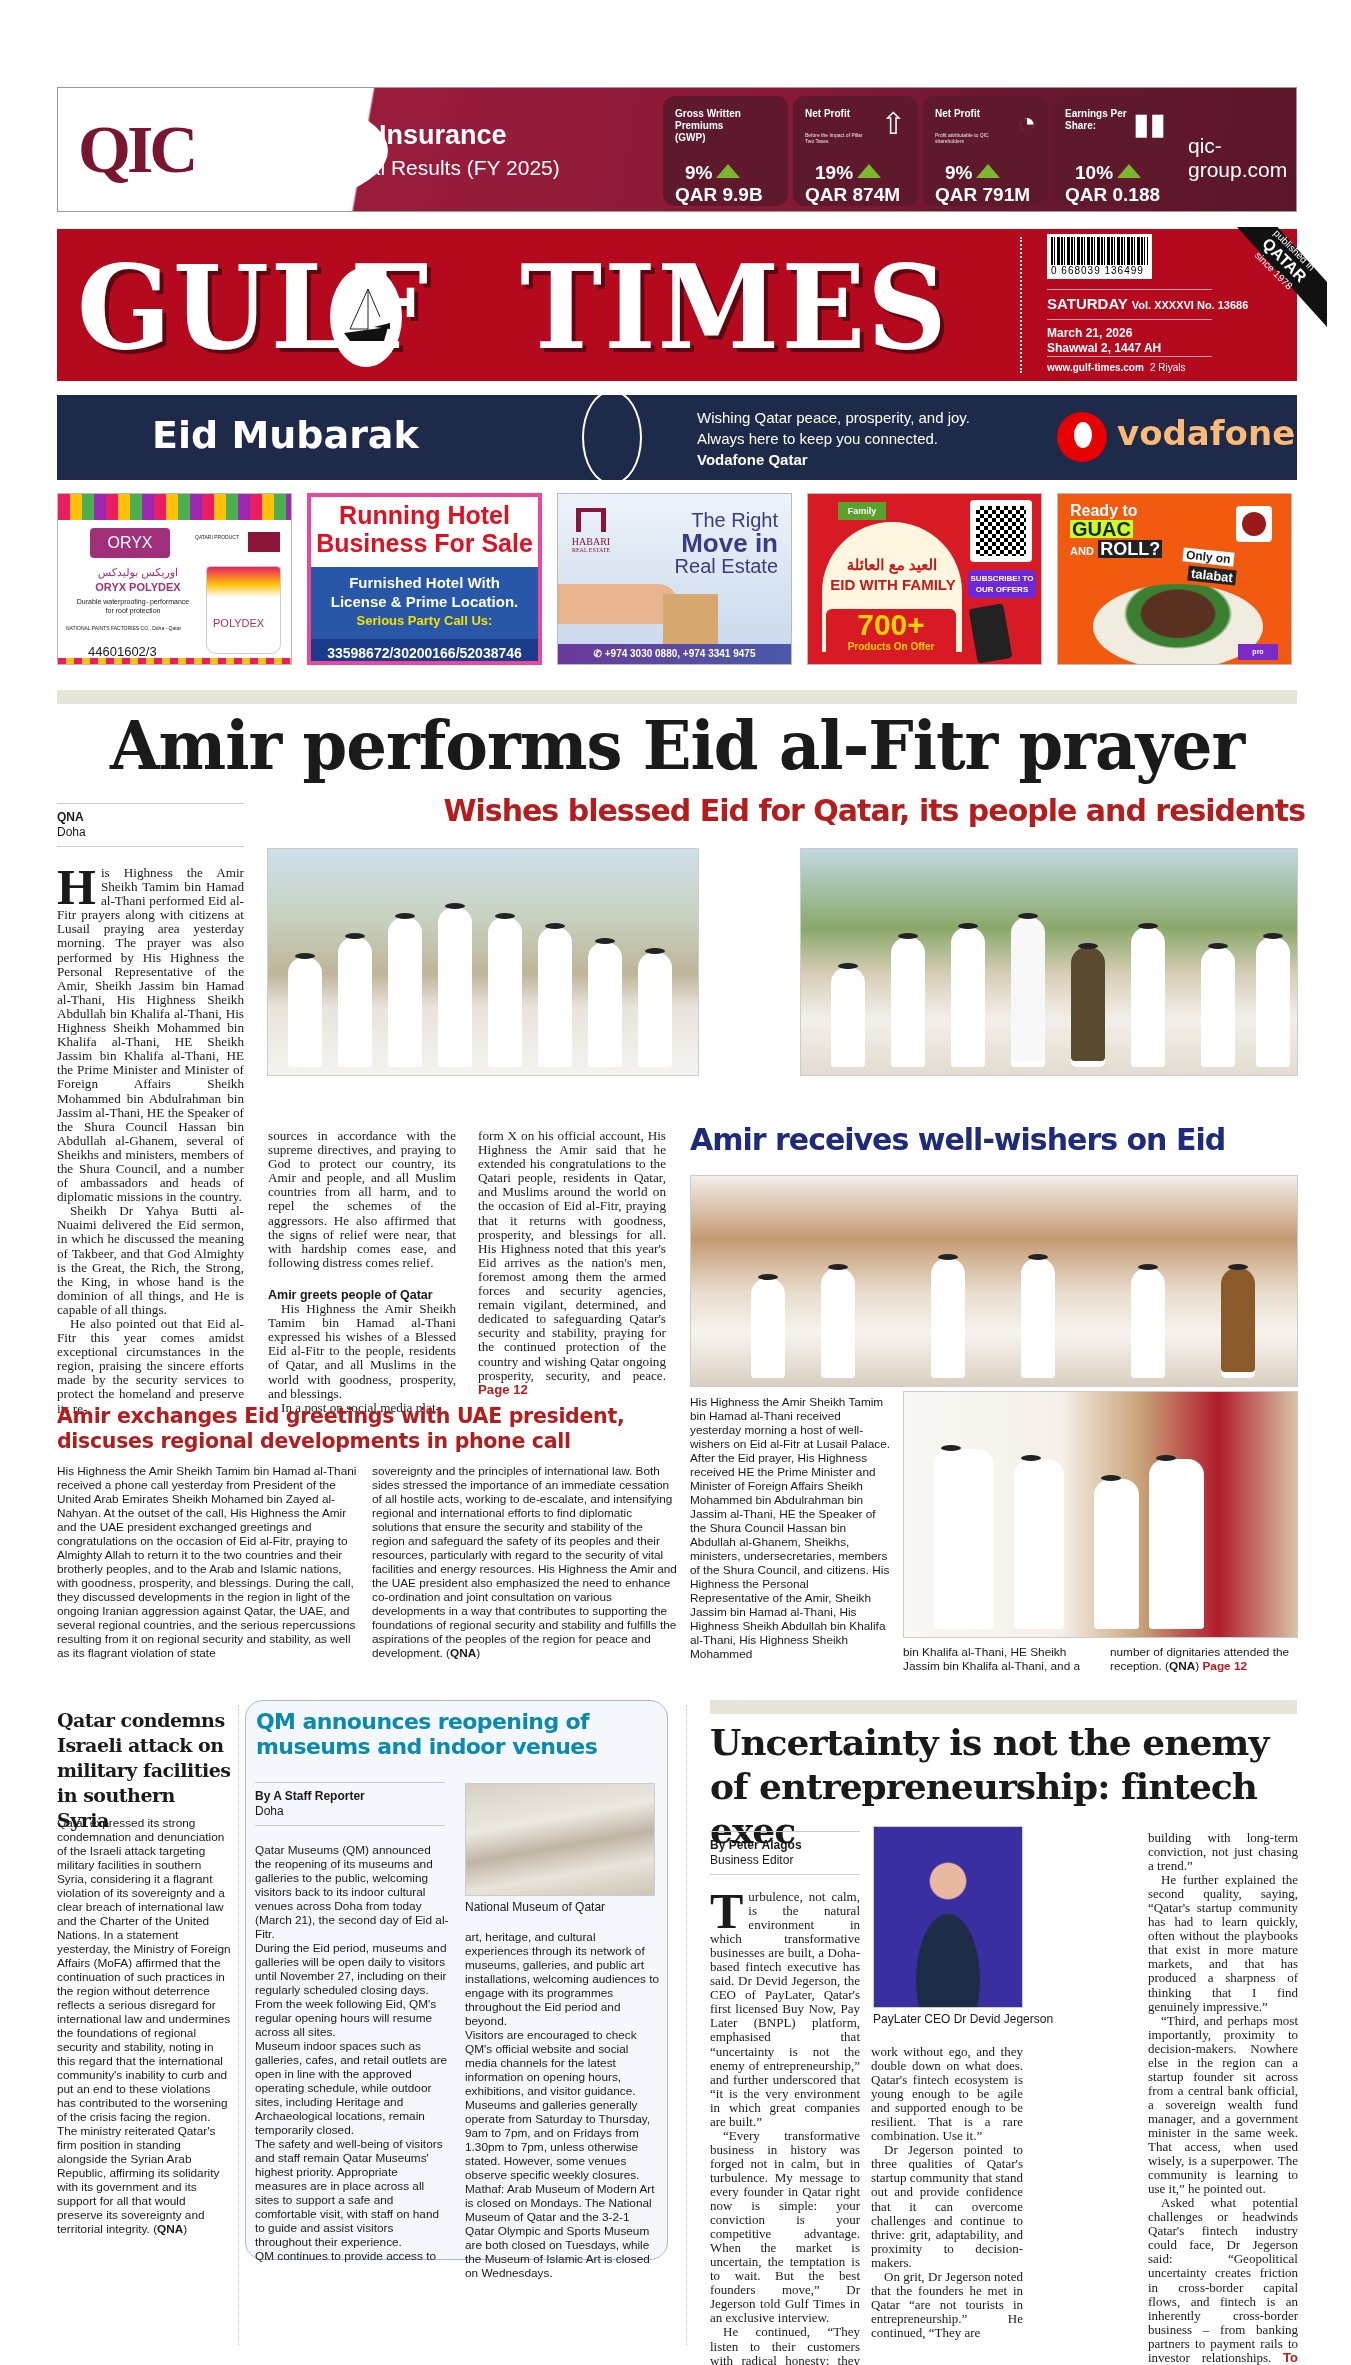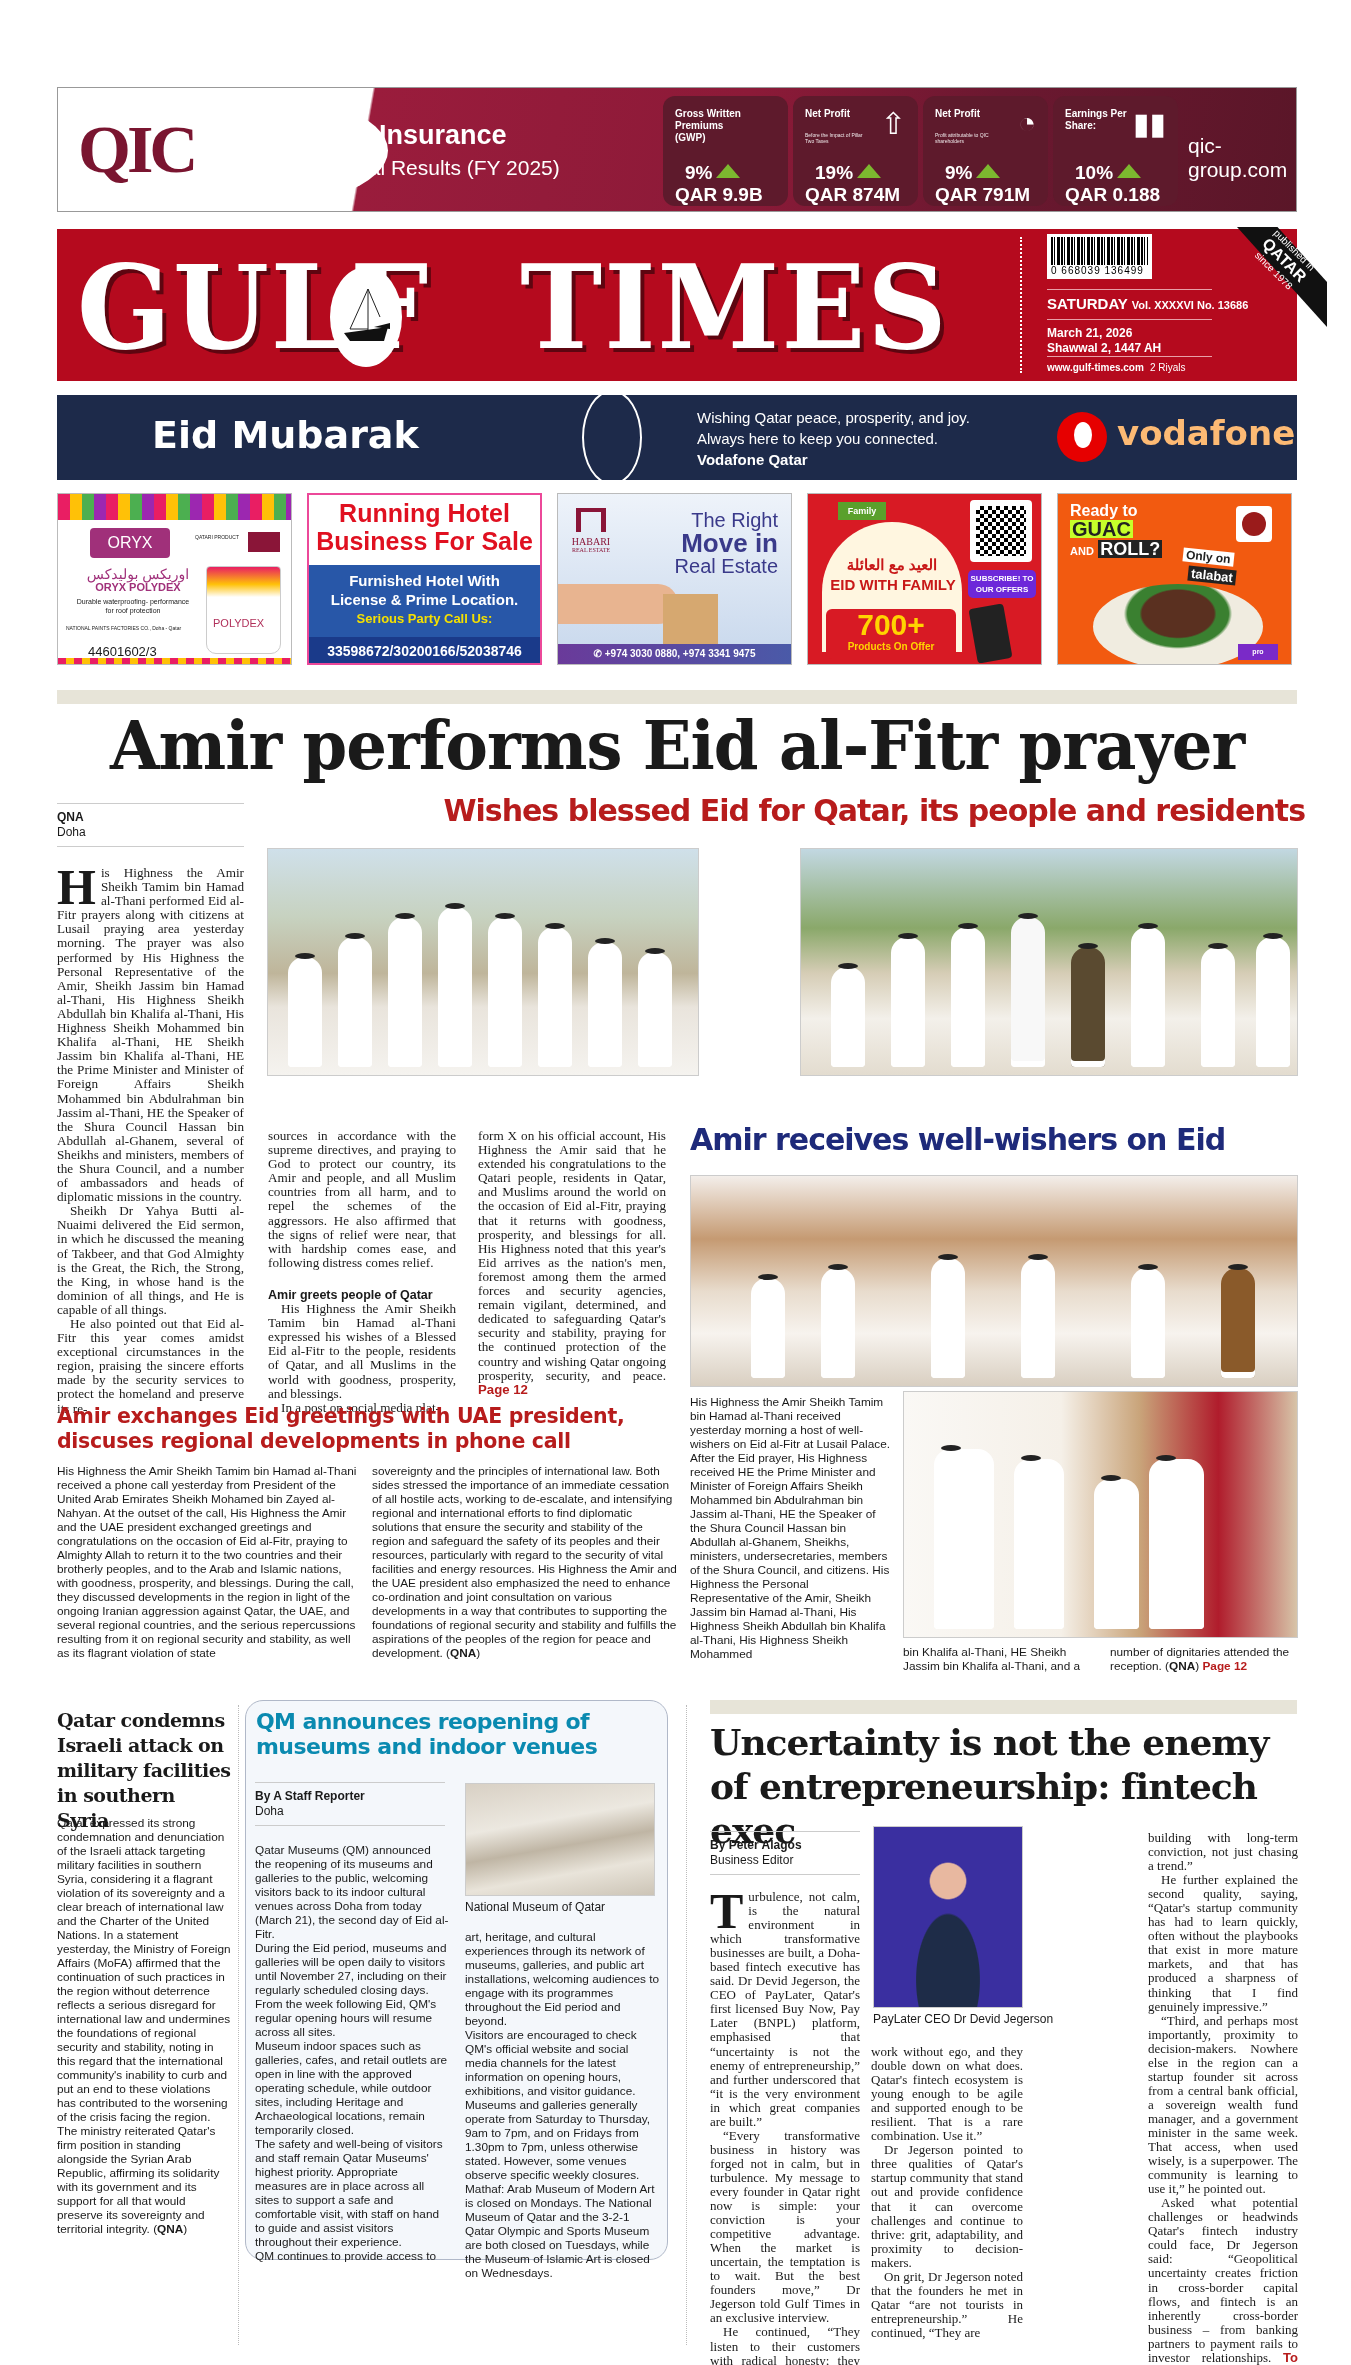--- a/index.html
+++ b/index.html
@@ -44,29 +44,29 @@
 #voda .vlogo{left:1000px;top:17px;width:50px;height:50px;border-radius:50%;background:#e60000}
 #voda .vlogo:after{content:"";position:absolute;left:17px;top:10px;width:18px;height:26px;border-radius:50%;background:#fff}
 #voda .vtext{left:1060px;top:18px;color:#fdba74;font-family:"DejaVu Sans",sans-serif;font-size:34px;font-weight:bold}
 
 .ad{top:493px;width:235px;height:172px;border:1px solid #bbb;overflow:hidden;font-family:"Liberation Sans",sans-serif}
 #ad1{left:57px;background:#fff}
 #ad1 .top{position:absolute;left:0;top:0;width:100%;height:26px;background:repeating-linear-gradient(90deg,#e91e63 0 12px,#ffc107 12px 24px,#4caf50 24px 36px,#9c27b0 36px 48px)}
 #ad1 .brand{position:absolute;left:32px;top:34px;width:80px;height:30px;background:#a0307a;border-radius:4px;color:#fff;font-size:16px;text-align:center;line-height:30px}
 #ad1 .flag{position:absolute;left:190px;top:38px;width:32px;height:20px;background:#8a1538}
 #ad1 .qp{position:absolute;left:137px;top:40px;font-size:5px;width:50px}
-#ad1 .ar{position:absolute;left:25px;top:72px;color:#a0307a;font-size:14px;width:110px;text-align:center}
+#ad1 .ar{position:absolute;left:25px;top:72px;color:#a0307a;font-size:11px;width:110px;text-align:center}
 #ad1 .title{position:absolute;left:20px;top:87px;color:#a0307a;font-weight:bold;font-size:11px;width:120px;text-align:center}
 #ad1 .desc{position:absolute;left:15px;top:103px;font-size:7px;width:120px;text-align:center;line-height:9px}
 #ad1 .co{position:absolute;left:8px;top:131px;font-size:5px;width:130px}
 #ad1 .ph{position:absolute;left:30px;top:150px;font-size:13px}
 #ad1 .bucket{position:absolute;left:148px;top:72px;width:75px;height:88px;background:linear-gradient(180deg,#e91e63 0,#ffc107 20%,#fff 35%,#fff 100%);border-radius:4px 4px 10px 10px;border:1px solid #ccc}
 #ad1 .bucket span{position:absolute;left:6px;top:50px;color:#b0305a;font-size:11px}
 #ad1 .bot{position:absolute;left:0;bottom:0;width:100%;height:6px;background:repeating-linear-gradient(90deg,#e91e63 0 8px,#ffc107 8px 16px)}
-#ad2{left:307px;background:#fff;border:2px solid #ec4899}
+#ad2{left:307px;background:#fff;border:4px solid #ec4899}
 #ad2 .t1{position:absolute;left:0;top:4px;width:100%;text-align:center;color:#e01020;font-weight:bold;font-size:25px;line-height:28px}
 #ad2 .blue{position:absolute;left:0;top:70px;width:100%;height:102px;background:#2857a8}
 #ad2 .t2{position:absolute;left:0;top:76px;width:100%;text-align:center;color:#fff;font-weight:bold;font-size:15px;line-height:19px}
 #ad2 .t3{position:absolute;left:0;top:116px;width:100%;text-align:center;color:#f5e000;font-weight:bold;font-size:13px}
 #ad2 .ph{position:absolute;left:0;top:142px;width:100%;height:28px;background:#1a3a8a;text-align:center;color:#fff;font-weight:bold;font-size:14px;line-height:28px}
 #ad3{left:557px;background:linear-gradient(180deg,#eef3fa,#c7d7ec)}
 #ad3 .h{position:absolute;left:18px;top:14px;width:30px;height:24px;border-top:4px solid #8a1538;border-left:5px solid #8a1538;border-right:5px solid #8a1538}
 #ad3 .hb{position:absolute;left:8px;top:42px;color:#8a1538;font-family:"Liberation Serif",serif;font-size:10px;width:50px;text-align:center}
 #ad3 .hb small{display:block;font-size:6px}
 #ad3 .t{position:absolute;left:80px;top:16px;width:150px;text-align:right;color:#3a3a8a;font-size:20px;line-height:20px;padding-right:10px}

